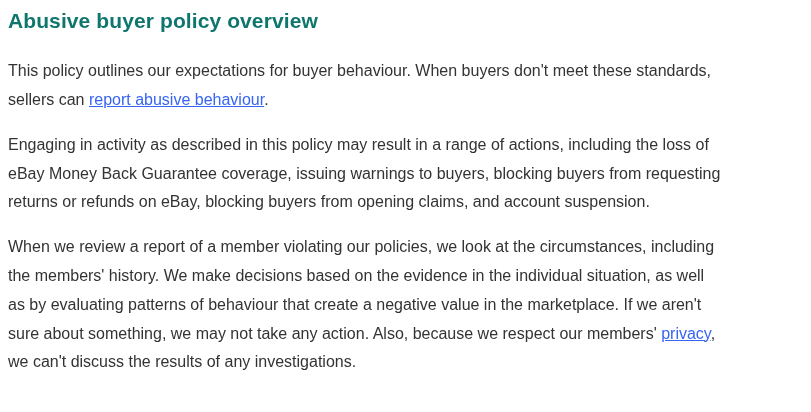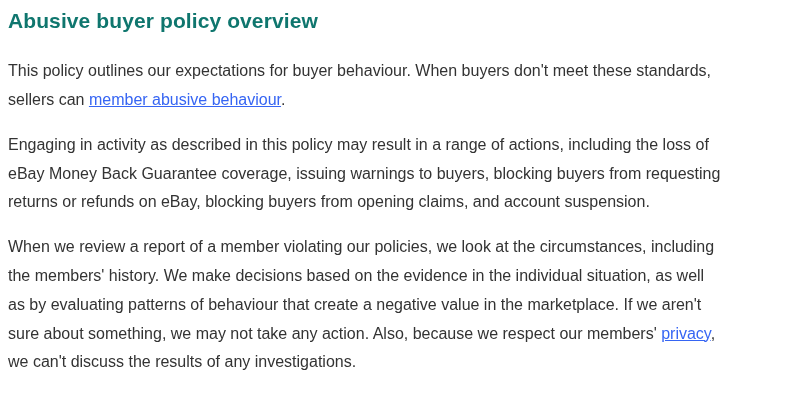--- a/index.html
+++ b/index.html
@@ -38,17 +38,17 @@
     text-decoration: underline;
     cursor: pointer;
   }
 </style>
 </head>
 <body>
 
 <main class="article">
   <h1 class="page-title">Abusive buyer policy overview</h1>
   <div id="paragraphs">
-      <p class="para"><span>This policy outlines our expectations for buyer behaviour. When buyers don't meet these standards, sellers can </span><a href="#">member abusive behaviour</a><span>.</span></p>
+      <p class="para"><span>This policy outlines our expectations for buyer behaviour. When buyers don't meet these standards, sellers can </span><a href="#">report abusive behaviour</a><span>.</span></p>
       <p class="para"><span>Engaging in activity as described in this policy may result in a range of actions, including the loss of eBay Money Back Guarantee coverage, issuing warnings to buyers, blocking buyers from requesting returns or refunds on eBay, blocking buyers from opening claims, and account suspension.</span></p>
       <p class="para"><span>When we review a report of a member violating our policies, we look at the circumstances, including the members' history. We make decisions based on the evidence in the individual situation, as well as by evaluating patterns of behaviour that create a negative value in the marketplace. If we aren't sure about something, we may not take any action. Also, because we respect our members' </span><a href="#">privacy</a><span>, we can't discuss the results of any investigations.</span></p>
     </div>
 </main>
 
 </body></html>

